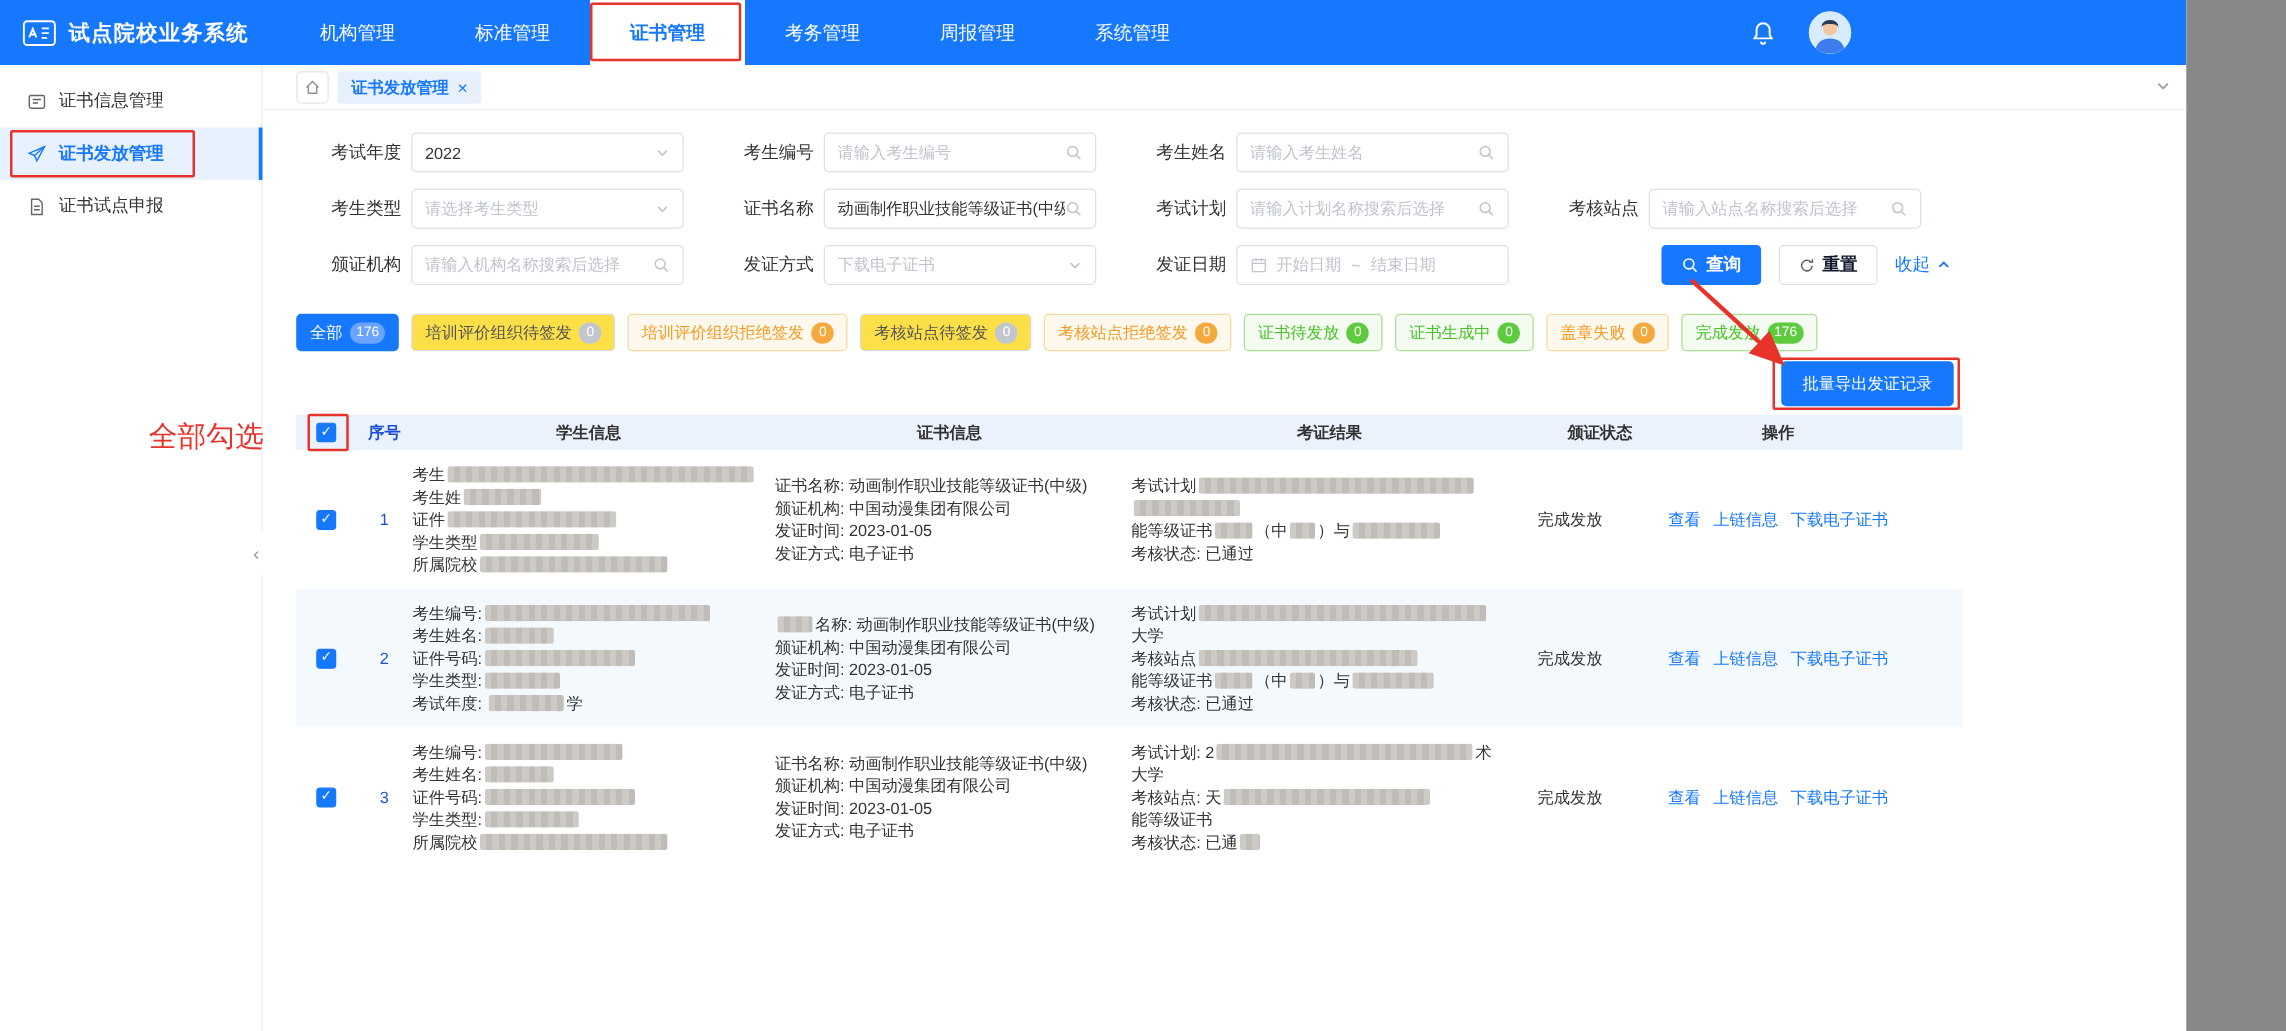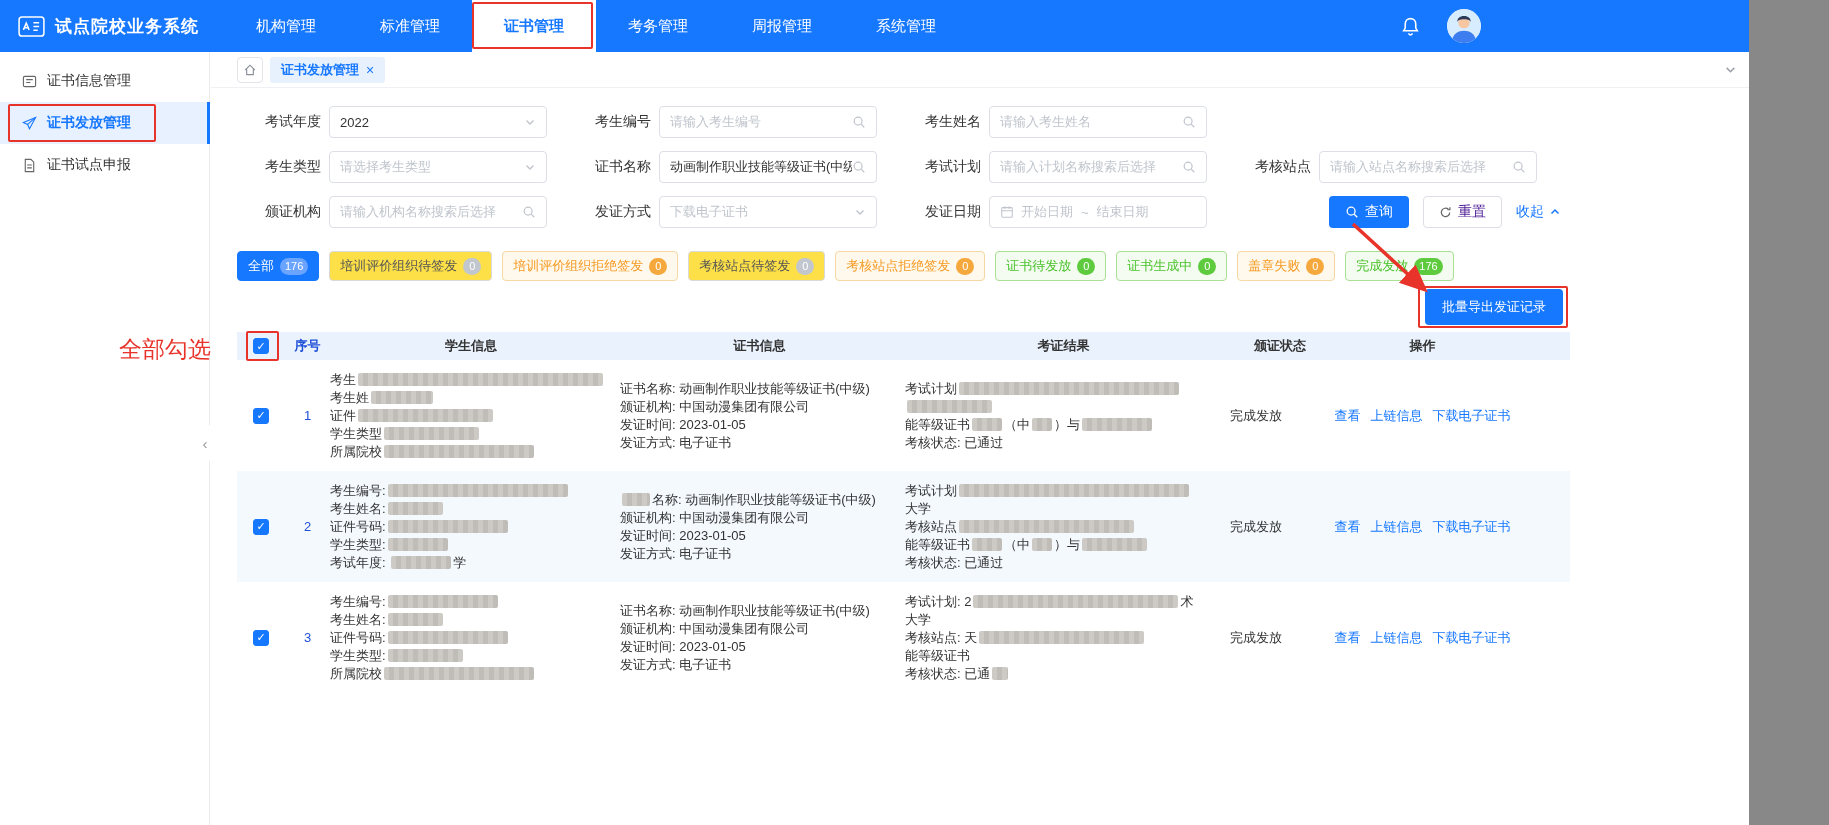--- a/index.html
+++ b/index.html
@@ -55,23 +55,23 @@
   .field-control{width:218px; height:32px; border:1px solid #dcdfe6; border-radius:4px; background:#fff;
                  display:flex; align-items:center; padding:15px 10px; font-size:13px; cursor:pointer; overflow:hidden;}
   .field-control .value{color:#333; white-space:nowrap; overflow:hidden;}
   .placeholder{color:#bfc4cc; white-space:nowrap; overflow:hidden;}
   .ctl-icon{margin-left:auto; color:#c0c4cc; display:flex; flex:none;}
   .ctl-icon-left{margin-right:7px; color:#c0c4cc; display:flex; flex:none;}
   .range-sep{color:#bfc4cc; margin:0 8px;}
   .filter-actions{margin-left:auto; display:flex; align-items:center; gap:14px;}
   .btn{height:32px; border-radius:4px; font-size:14px; display:inline-flex; align-items:center;
        gap:6px; padding:0 15px; cursor:pointer; border:1px solid transparent;
-       font-family:inherit; background:none;}
+       font-family:inherit; background:none;font-weight:bold;}
   .btn.primary{background:var(--accent); color:#fff;}
-  .btn.ghost{background:#fff; color:#4c1d95; border-color:#dcdfe6;}
+  .btn.ghost{background:#fff; color:#0f172a; border-color:#dcdfe6;}
   .btn-icon{display:flex;}
   .collapse-link{color:var(--accent); font-size:14px; display:inline-flex; align-items:center; gap:5px; cursor:pointer;}
 
   
   .chips-row{position:absolute; top:199px; left:26px; display:flex; gap:10px;}
   .chip{height:30px; display:inline-flex; align-items:center; padding:0 10px; border-radius:4px;
         font-size:13px; border:1px solid #d9d9d9; background:#fde047; color:#555; cursor:pointer; white-space:nowrap;}
   .chip .badge{min-width:18px; height:17px; border-radius:9px; background:#c2c7cf; color:#fff;
                font-size:11px; display:inline-flex; align-items:center; justify-content:center;
                padding:0 5px; margin-left:6px;}

